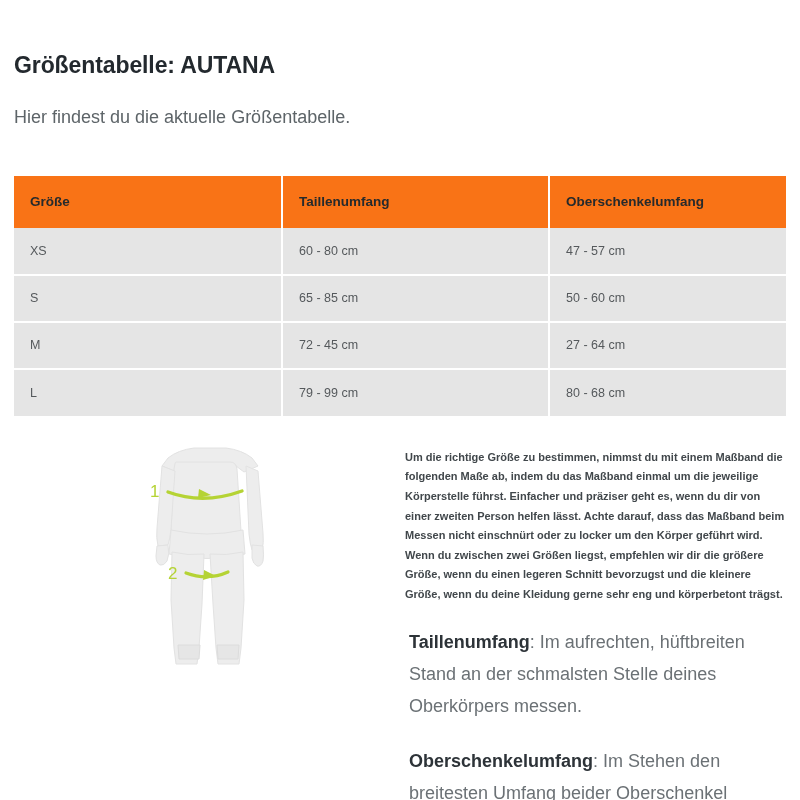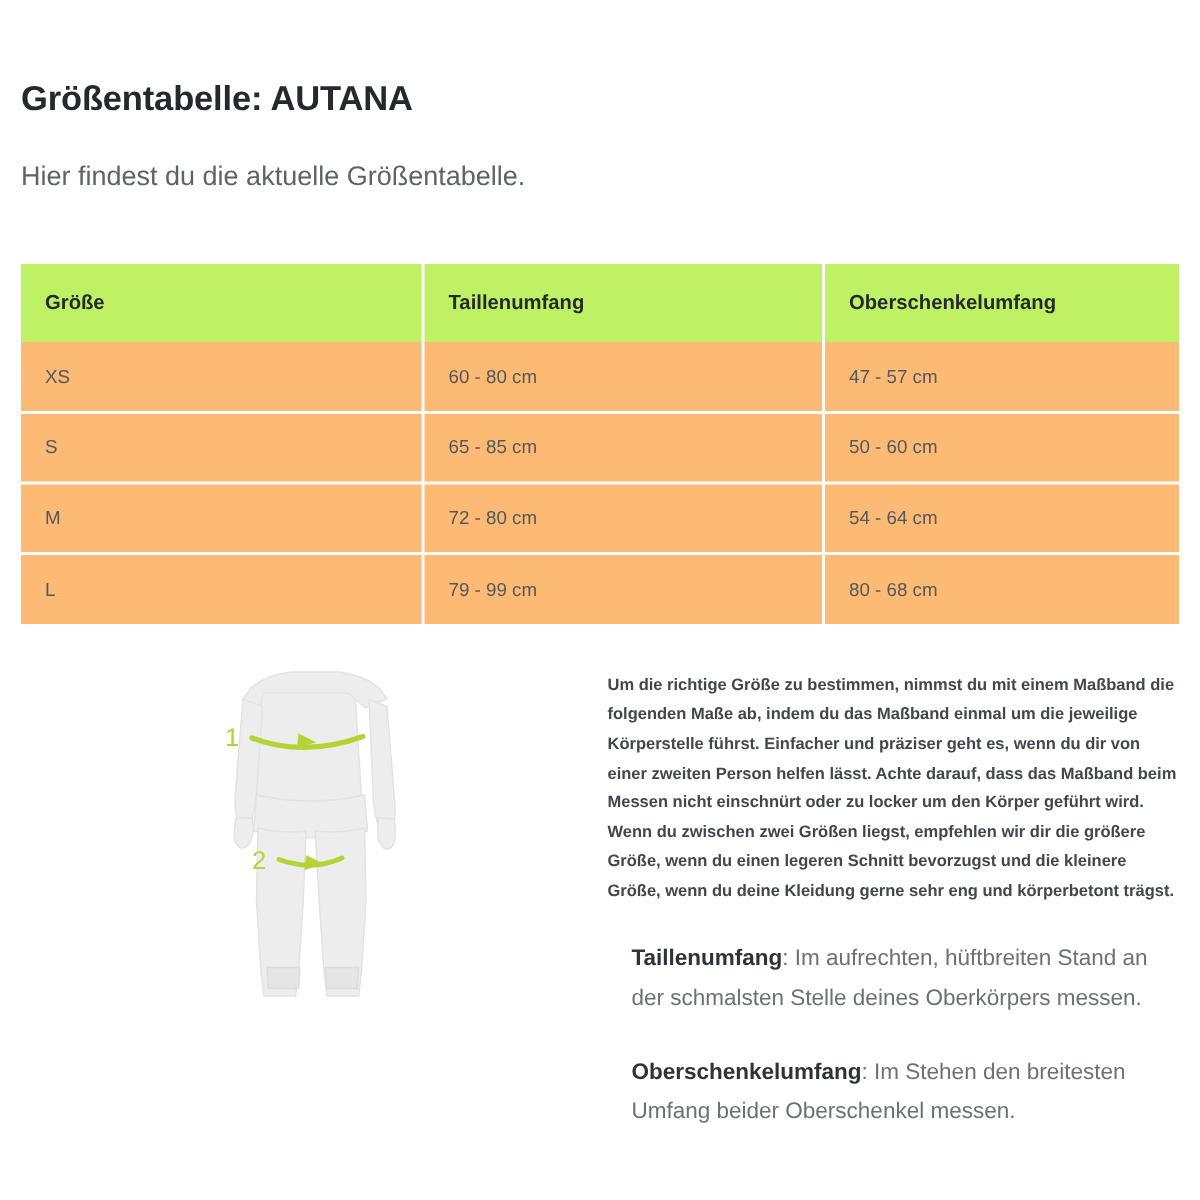--- a/index.html
+++ b/index.html
@@ -55,28 +55,28 @@
     font-size: 12.5px;
     font-weight: normal;
     border-right: 2px solid #ffffff;
     box-sizing: border-box;
   }
   .size-table th:last-child,
   .size-table td:last-child {
     border-right: none;
   }
   .size-table thead th {
-    background: #bef264;
+    background: #f97316;
     color: #262a2c;
     height: 52px;
     font-size: 13.5px;
     font-weight: bold;
   }
   .size-table tbody td {
-    background: #fdba74;
+    background: #e5e5e5;
     color: #55595c;
     height: 47px;
     border-bottom: 2px solid #ffffff;
   }
   .size-table tbody tr:last-child td {
     border-bottom: none;
   }
   .col-size   { width: 268px; }
   .col-waist  { width: 267px; }
   .col-thigh  { width: 237px; }
@@ -116,24 +116,24 @@
     margin: 0 0 19px 0;
   }
   .body-paragraph {
     font-size: 11px;
     line-height: 1.78;
     color: #41474b;
     font-weight: bold;
     margin: 0;
   }
   .def-paragraph {
-    font-size: 15px;
+    font-size: 18px;
     line-height: 1.78;
     color: #6b7175;
-    margin: 22px 0 0 16px;
+    margin: 22px 0 0 4px;
   }
   .def-paragraph .term {
     font-weight: bold;
     color: #2d3338;
   }
 </style>
 </head>
 <body>
 
 <div class="page">
@@ -155,22 +155,22 @@
         <td class="col-waist">60 - 80 cm</td>
         <td class="col-thigh">47 - 57 cm</td>
       </tr>
       <tr>
         <td class="col-size">S</td>
         <td class="col-waist">65 - 85 cm</td>
         <td class="col-thigh">50 - 60 cm</td>
       </tr>
       <tr>
         <td class="col-size">M</td>
-        <td class="col-waist">72 - 80 cm</td>
-        <td class="col-thigh">54 - 64 cm</td>
+        <td class="col-waist">72 - 45 cm</td>
+        <td class="col-thigh">27 - 64 cm</td>
       </tr>
       <tr>
         <td class="col-size">L</td>
         <td class="col-waist">79 - 99 cm</td>
         <td class="col-thigh">80 - 68 cm</td>
       </tr>
     </tbody>
   </table>
 
   <div class="lower">

